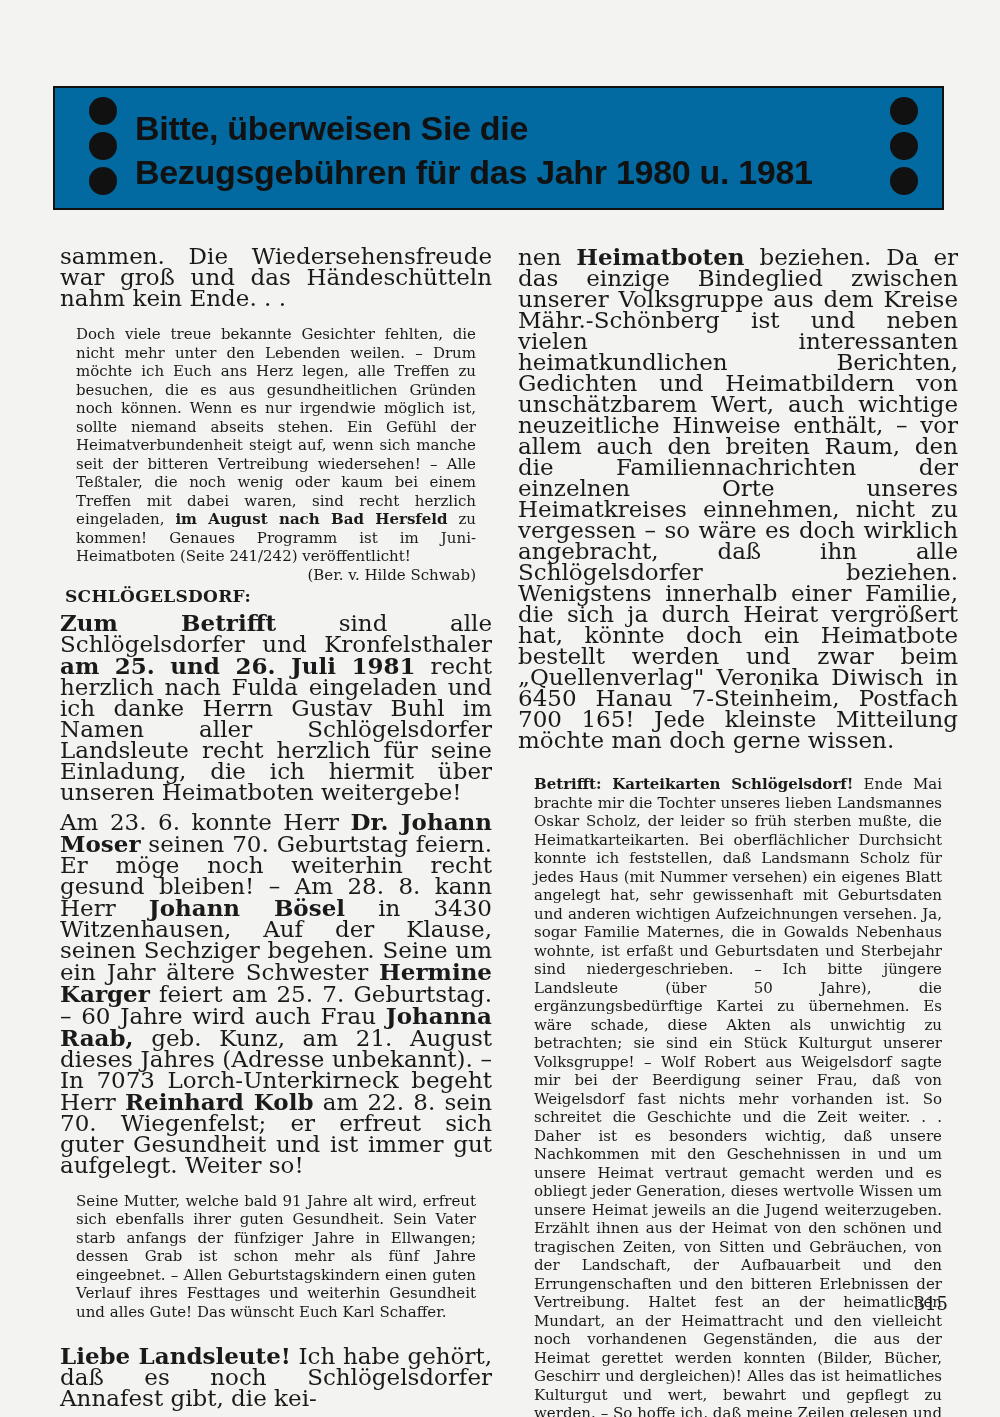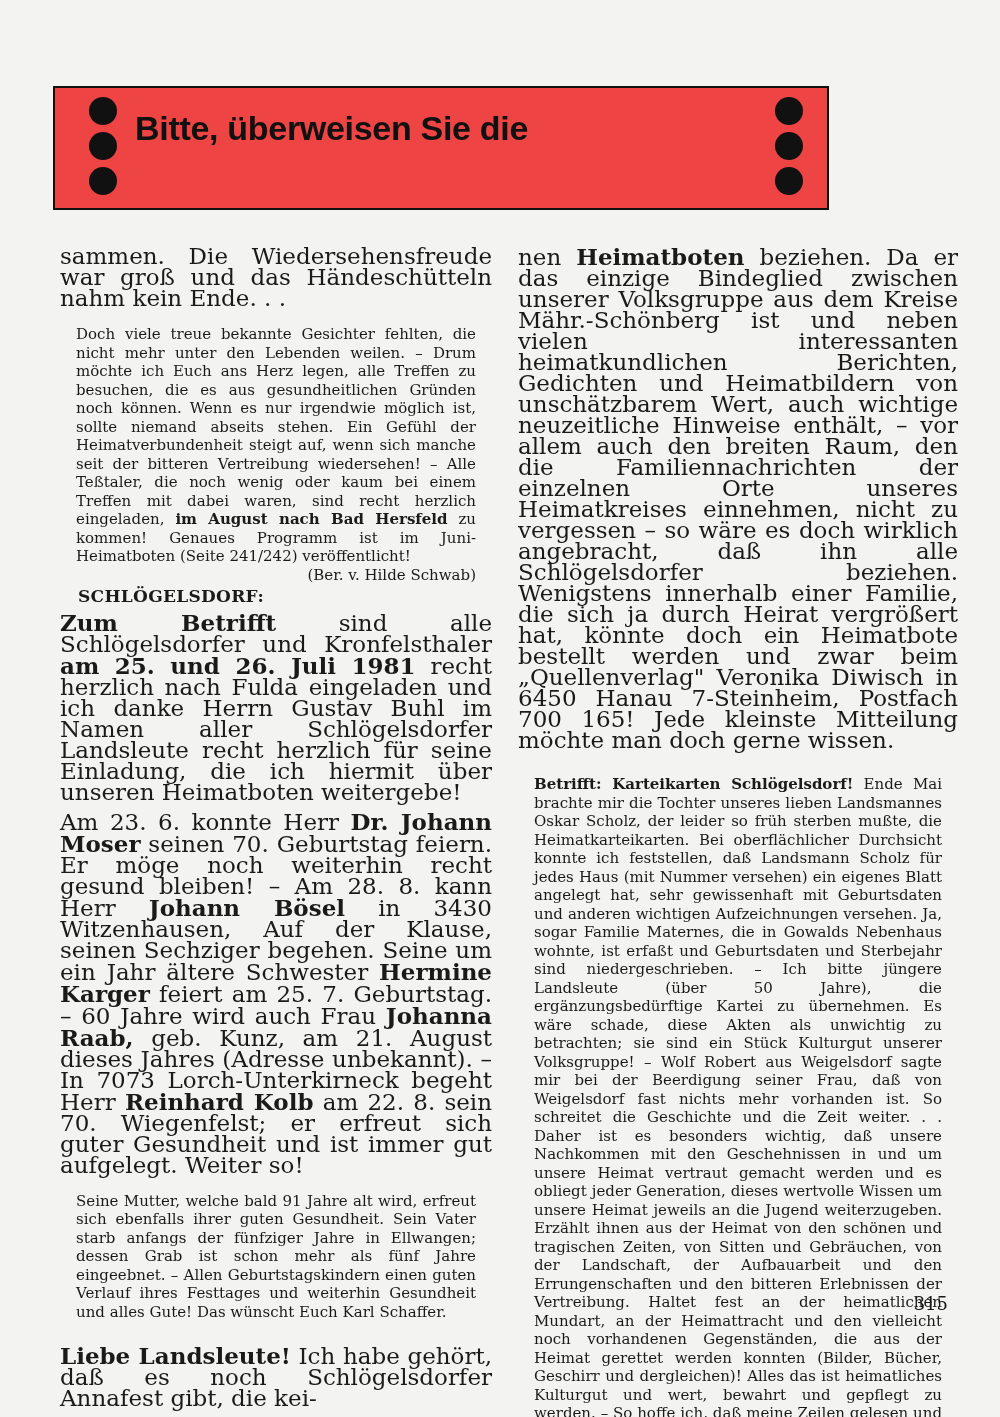--- a/index.html
+++ b/index.html
@@ -7,24 +7,24 @@
     width: 1000px; height: 1417px;
     background: #f3f3f1;
     position: relative;
     overflow: hidden;
     font-family: "DejaVu Serif", "Liberation Serif", serif;
     color: #1a1a1a;
   }
   .banner {
     position: absolute;
     left: 53px; top: 86px;
-    width: 776px; height: 124px;
+    width: 891px; height: 124px;
     border: 2.5px solid #111;
     box-sizing: border-box;
-    background: #ef4444;
+    background: #0369a1;
   }
   .dots {
     position: absolute; top: 9px;
     display: flex; flex-direction: column; gap: 7px;
   }
   .dots.left { left: 34px; }
   .dots.right { right: 24px; }
   .dot { width: 28px; height: 28px; border-radius: 50%; background: #111; }
   .banner-title {
     position: absolute; left: 80px; top: 18px;
@@ -38,21 +38,21 @@
   .col {
     position: absolute; top: 246px;
     width: 432px;
     text-align: justify;
   }
   .col.left { left: 60px; }
   .col.right { left: 518px; width: 440px; }
   .p-large { font-size: 23px; line-height: 21px; margin: 0; }
   .p-small { font-size: 15px; line-height: 18.5px; margin: 16px; }
   .heading {
-    font-weight: bold; font-size: 17px; margin: 20px 0 6px 18px;
+    font-weight: bold; font-size: 17px; margin: 20px 0 6px 5px;
     letter-spacing: 0.3px;
   }
   b { font-weight: bold; }
   .gap-s { height: 8px; }
   .page-number {
     position: absolute; right: 52px; top: 1293px;
     font-size: 18px;
     font-family: "DejaVu Serif", serif;
   }
 </style>
@@ -60,20 +60,21 @@
 <body>
 
 <div class="banner">
   <div class="dots left">
     <div class="dot"></div>
     <div class="dot"></div>
     <div class="dot"></div>
   </div>
   <div class="banner-title">
     <div>Bitte, überweisen Sie die</div>
+    <div>Bezugsgebühren für das Jahr 1980 u. 1981</div>
   </div>
   <div class="dots right">
     <div class="dot"></div>
     <div class="dot"></div>
     <div class="dot"></div>
   </div>
 </div>
 
 <div class="col left">
   <p class="p-large">sammen. Die Wiedersehensfreude war groß und das Händeschütteln nahm kein Ende. . .</p>

